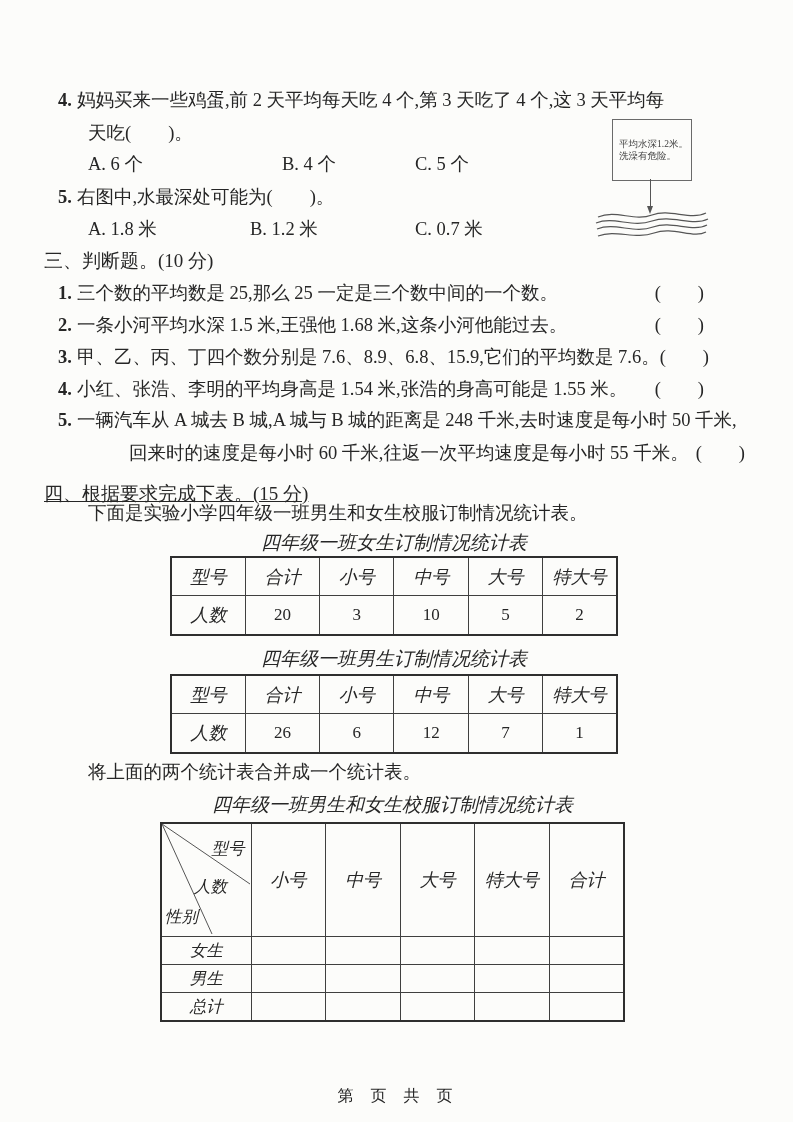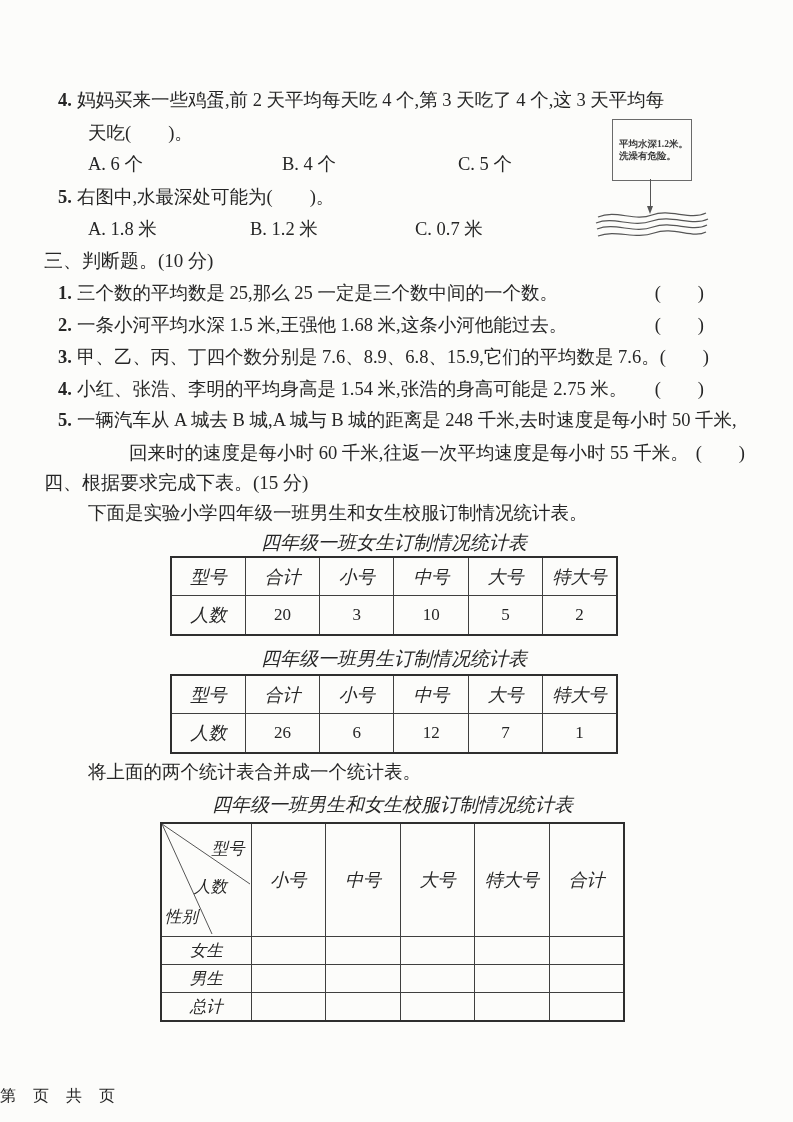--- a/index.html
+++ b/index.html
@@ -12,53 +12,53 @@
   .abs { position:absolute; }
   .line { font-size:18.5px; white-space:pre; line-height:24px; }
   .no { font-weight:bold; margin-right:5px; }
   .sec-head { font-size:19px; white-space:pre; }
   .judge-row { position:absolute; left:58px; width:646px; display:flex;
                justify-content:space-between; font-size:18.5px; white-space:pre; }
   .judge-row .bracket { flex:0 0 auto; }
   
   .sign-box { position:absolute; left:612px; top:119px; width:78px; height:60px;
               border:1px solid #6a6a6a; display:flex; flex-direction:column;
-              justify-content:center; align-items:center;font-weight:bold; }
+              justify-content:center; align-items:center; }
   .sign-box .s-line { font-size:9.5px; line-height:12.5px; white-space:pre;
                       color:#3c3c3c; width:66px; }
   .pointer-line { position:absolute; left:650px; top:179px; width:1px; height:28px;
                   background:#555; }
   .pointer-head { position:absolute; left:647px; top:206px; width:0; height:0;
                   border-left:3.5px solid transparent; border-right:3.5px solid transparent;
                   border-top:8px solid #555; }
   
   table.stat { position:absolute; border-collapse:collapse; table-layout:fixed;
                border:2px solid #2e2e2e; }
   table.stat td { border:1px solid #3f3f3f; text-align:center; vertical-align:middle;
                   padding:0; overflow:hidden; }
   .hdr { font-style:italic; font-size:18px; }
   .val { font-size:17px; }
   .t-title { position:absolute; text-align:center; font-style:italic; font-weight:400;
              font-size:19px; white-space:pre; }
   .corner { position:relative; }
   .corner svg { position:absolute; left:0; top:0; }
   .corner .c-lab { position:absolute; font-style:italic; font-size:16.5px; white-space:pre; }
-  .footer { position:absolute; left:0; right:0; top:1086px; text-align:left;
+  .footer { position:absolute; left:0; right:0; top:1086px; text-align:center;
             font-size:16px; letter-spacing:3px; white-space:pre; }
 </style>
 </head>
 <body>
 
 <div class="page">
 
   <div class="abs line" style="left:58px; top:88px;"><b class="no">4.</b><span>妈妈买来一些鸡蛋,前 2 天平均每天吃 4 个,第 3 天吃了 4 个,这 3 天平均每</span></div>
   <div class="abs line" style="left:88px; top:121px;">天吃(　　)。</div>
   <div class="abs line" style="left:88px; top:152px;">A. 6 个</div>
   <div class="abs line" style="left:250px; top:152px;margin-left:32px;">B. 4 个</div>
-  <div class="abs line" style="left:415px; top:152px;margin-left:43px;">C. 5 个</div>
+  <div class="abs line" style="left:415px; top:152px;">C. 5 个</div>
 
   <div class="sign-box">
     <span class="s-line">平均水深1.2米。</span>
     <span class="s-line">洗澡有危险。</span>
   </div>
   <div class="pointer-line"></div>
   <div class="pointer-head"></div>
   <svg class="abs" style="left:594px; top:210px;" width="116" height="30" viewBox="0 0 116 30">
     <path d="M4,7 C22,-1 40,12 58,5 C76,-2 96,11 112,3" fill="none" stroke="#555" stroke-width="1.2"></path>
     <path d="M2,13 C20,6 38,18 58,11 C78,4 98,17 114,9" fill="none" stroke="#555" stroke-width="1.2"></path>
@@ -79,30 +79,30 @@
   </div>
   <div class="judge-row" style="top:312px;">
     <span><b class="no">2.</b><span>一条小河平均水深 1.5 米,王强他 1.68 米,这条小河他能过去。</span></span>
     <span class="bracket">(　　)</span>
   </div>
   <div class="judge-row" style="top:344px;">
     <span><b class="no">3.</b><span>甲、乙、丙、丁四个数分别是 7.6、8.9、6.8、15.9,它们的平均数是 7.6。</span></span>
     <span class="bracket">(　　)</span>
   </div>
   <div class="judge-row" style="top:376px;">
-    <span><b class="no">4.</b><span>小红、张浩、李明的平均身高是 1.54 米,张浩的身高可能是 2.75 米。</span></span>
+    <span><b class="no">4.</b><span>小红、张浩、李明的平均身高是 1.54 米,张浩的身高可能是 1.55 米。</span></span>
     <span class="bracket">(　　)</span>
   </div>
   <div class="abs line" style="left:58px; top:408px;"><b class="no">5.</b><span>一辆汽车从 A 城去 B 城,A 城与 B 城的距离是 248 千米,去时速度是每小时 50 千米,</span></div>
   <div class="judge-row" style="left:88px; width:616px; top:440px;margin-left:41px;">
     <span>回来时的速度是每小时 60 千米,往返一次平均速度是每小时 55 千米。</span>
     <span class="bracket">(　　)</span>
   </div>
 
-  <div class="abs sec-head" style="left:44px; top:470px;">四、根据要求完成下表。(15 分)</div>
+  <div class="abs sec-head" style="left:44px; top:481px;text-decoration:underline;">四、根据要求完成下表。(15 分)</div>
   <div class="abs line" style="left:88px; top:501px;">下面是实验小学四年级一班男生和女生校服订制情况统计表。</div>
 
   <div class="t-title" style="left:170px; width:448px; top:530px;">四年级一班女生订制情况统计表</div>
   <table class="stat" style="left:170px; top:556px; width:448px;">
     <tbody>
         <tr>
       <td class="hdr" style="height:37px;">型号</td>
       <td class="hdr">合计</td>
       <td class="hdr">小号</td>
       <td class="hdr">中号</td>

